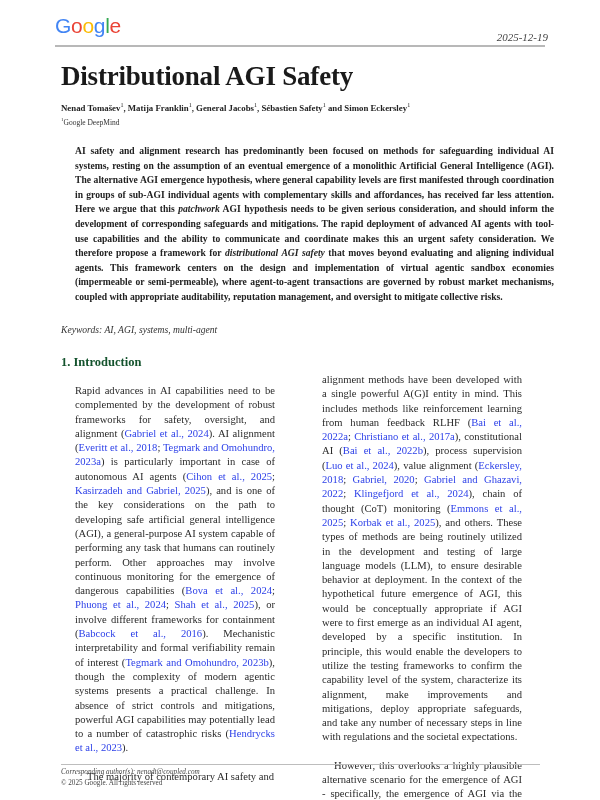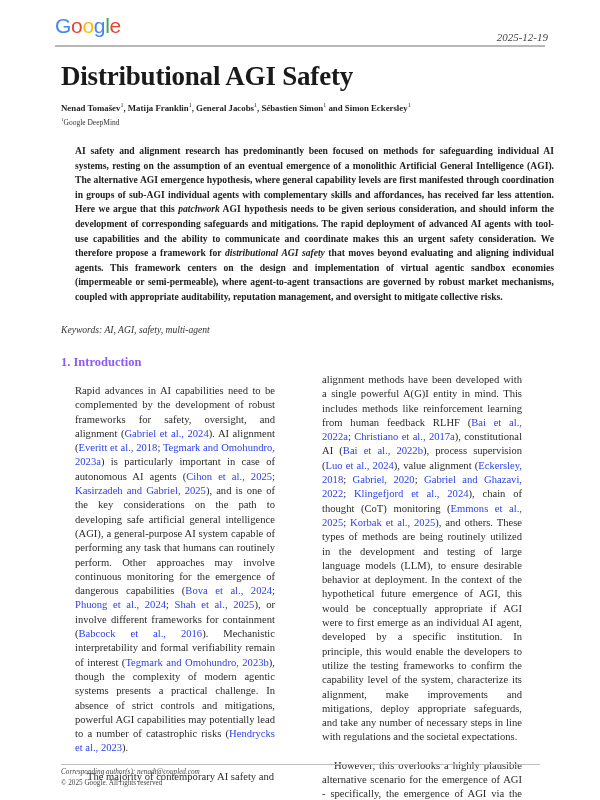--- a/index.html
+++ b/index.html
@@ -23,43 +23,43 @@
   .abstract em { font-style: italic; }
   .keywords { position: absolute; left: 61px; top: 324px; font-family: "Liberation Serif", serif;
               font-size: 9.6px; font-style: italic; color: #333; }
   .col { position: absolute; width: 228px; font-family: "Liberation Serif", serif; font-size: 10.6px;
          line-height: 14.3px; color: #2a2a2a; text-align: justify; }
   .col p { margin: 14px; }
   .col .indent { text-indent: 12px; margin-top: 6px; }
   .col-left { left: 61px; top: 370px; }
   .col-right { left: 308px; top: 359px; }
   .sec-title { position: absolute; left: 61px; top: 355px; font-family: "Liberation Serif", serif;
-               font-size: 12.5px; font-weight: bold; color: #8b5cf6; margin: 0; }
+               font-size: 12.5px; font-weight: bold; color: #14532d; margin: 0; }
   a.cite { color: #2b3fe8; text-decoration: none; }
   .frule { position: absolute; left: 61px; top: 764px; width: 479px; height: 1px; background: #bdbdbd; }
   .footer { position: absolute; left: 61px; top: 767px; font-family: "Liberation Serif", serif; font-size: 7.2px;
             color: #444; line-height: 10.5px; }
   .footer .corr { font-style: italic; }
 </style>
 </head>
 <body>
 
 <div class="logo"><span style="color: rgb(66, 133, 244);">G</span><span style="color: rgb(234, 67, 53);">o</span><span style="color: rgb(251, 188, 5);">o</span><span style="color: rgb(66, 133, 244);">g</span><span style="color: rgb(52, 168, 83);">l</span><span style="color: rgb(234, 67, 53);">e</span></div>
 <div class="date">2025-12-19</div>
 <div class="hrule"></div>
 
 <h1 class="title">Distributional AGI Safety</h1>
-<div class="authors"><span>Nenad Tomašev</span><sup>1</sup>, <span>Matija Franklin</span><sup>1</sup>, <span>General Jacobs</span><sup>1</sup>, <span>Sébastien Simon</span><sup>1</sup> and <span>Simon Eckersley</span><sup>1</sup></div>
+<div class="authors"><span>Nenad Tomašev</span><sup>1</sup>, <span>Matija Franklin</span><sup>1</sup>, <span>General Jacobs</span><sup>1</sup>, <span>Sébastien Safety</span><sup>1</sup> and <span>Simon Eckersley</span><sup>1</sup></div>
 <div class="affil">
   <sup>1</sup><span>Google DeepMind</span>
 </div>
 
 <p class="abstract"><span>AI safety and alignment research has predominantly been focused on methods for safeguarding individual AI systems, resting on the assumption of an eventual emergence of a monolithic Artificial General Intelligence (AGI). The alternative AGI emergence hypothesis, where general capability levels are first manifested through coordination in groups of sub-AGI individual agents with complementary skills and affordances, has received far less attention. Here we argue that this </span><em>patchwork</em><span> AGI hypothesis needs to be given serious consideration, and should inform the development of corresponding safeguards and mitigations. The rapid deployment of advanced AI agents with tool-use capabilities and the ability to communicate and coordinate makes this an urgent safety consideration. We therefore propose a framework for </span><em>distributional AGI safety</em><span> that moves beyond evaluating and aligning individual agents. This framework centers on the design and implementation of virtual agentic sandbox economies (impermeable or semi-permeable), where agent-to-agent transactions are governed by robust market mechanisms, coupled with appropriate auditability, reputation management, and oversight to mitigate collective risks.</span></p>
 
-<div class="keywords">Keywords: AI, AGI, safety, multi-agent</div>
+<div class="keywords">Keywords: AI, AGI, systems, multi-agent</div>
 
 <h2 class="sec-title">1.  Introduction</h2>
 
 <div class="col col-left">
   <p id="left-p1">Rapid advances in AI capabilities need to be complemented by the development of robust frameworks for safety, oversight, and alignment (<a class="cite" href="#" style="color: rgb(43, 63, 232);">Gabriel et al., 2024</a>). AI alignment (<a class="cite" href="#" style="color: rgb(43, 63, 232);">Everitt et al., 2018</a>; <a class="cite" href="#" style="color: rgb(43, 63, 232);">Tegmark and Omohundro, 2023a</a>) is particularly important in case of autonomous AI agents (<a class="cite" href="#" style="color: rgb(43, 63, 232);">Cihon et al., 2025</a>; <a class="cite" href="#" style="color: rgb(43, 63, 232);">Kasirzadeh and Gabriel, 2025</a>), and is one of the key considerations on the path to developing safe artificial general intelligence (AGI), a general-purpose AI system capable of performing any task that humans can routinely perform. Other approaches may involve continuous monitoring for the emergence of dangerous capabilities (<a class="cite" href="#" style="color: rgb(43, 63, 232);">Bova et al., 2024</a>; <a class="cite" href="#" style="color: rgb(43, 63, 232);">Phuong et al., 2024</a>; <a class="cite" href="#" style="color: rgb(43, 63, 232);">Shah et al., 2025</a>), or involve different frameworks for containment (<a class="cite" href="#" style="color: rgb(43, 63, 232);">Babcock et al., 2016</a>).  Mechanistic interpretability and formal verifiability remain of interest (<a class="cite" href="#" style="color: rgb(43, 63, 232);">Tegmark and Omohundro, 2023b</a>), though the complexity of modern agentic systems presents a practical challenge. In absence of strict controls and mitigations, powerful AGI capabilities may potentially lead to a number of catastrophic risks (<a class="cite" href="#" style="color: rgb(43, 63, 232);">Hendrycks et al., 2023</a>).</p>
   <p class="indent">The majority of contemporary AI safety and</p>
 </div>
 
 <div class="col col-right">
   <p id="right-p1">alignment methods have been developed with a single powerful A(G)I entity in mind.  This includes methods like reinforcement learning from human feedback RLHF (<a class="cite" href="#" style="color: rgb(43, 63, 232);">Bai et al., 2022a</a>; <a class="cite" href="#" style="color: rgb(43, 63, 232);">Christiano et al., 2017a</a>), constitutional AI (<a class="cite" href="#" style="color: rgb(43, 63, 232);">Bai et al., 2022b</a>), process supervision (<a class="cite" href="#" style="color: rgb(43, 63, 232);">Luo et al., 2024</a>), value alignment (<a class="cite" href="#" style="color: rgb(43, 63, 232);">Eckersley, 2018</a>; <a class="cite" href="#" style="color: rgb(43, 63, 232);">Gabriel, 2020</a>; <a class="cite" href="#" style="color: rgb(43, 63, 232);">Gabriel and Ghazavi, 2022</a>; <a class="cite" href="#" style="color: rgb(43, 63, 232);">Klingefjord et al., 2024</a>), chain of thought (CoT) monitoring (<a class="cite" href="#" style="color: rgb(43, 63, 232);">Emmons et al., 2025</a>; <a class="cite" href="#" style="color: rgb(43, 63, 232);">Korbak et al., 2025</a>), and others. These types of methods are being routinely utilized in the development and testing of large language models (LLM), to ensure desirable behavior at deployment.  In the context of the hypothetical future emergence of AGI, this would be conceptually appropriate if AGI were to first emerge as an individual AI agent, developed by a specific institution. In principle, this would enable the developers to utilize the testing frameworks to confirm the capability level of the system, characterize its alignment, make improvements and mitigations, deploy appropriate safeguards, and take any number of necessary steps in line with regulations and the societal expectations.</p>

